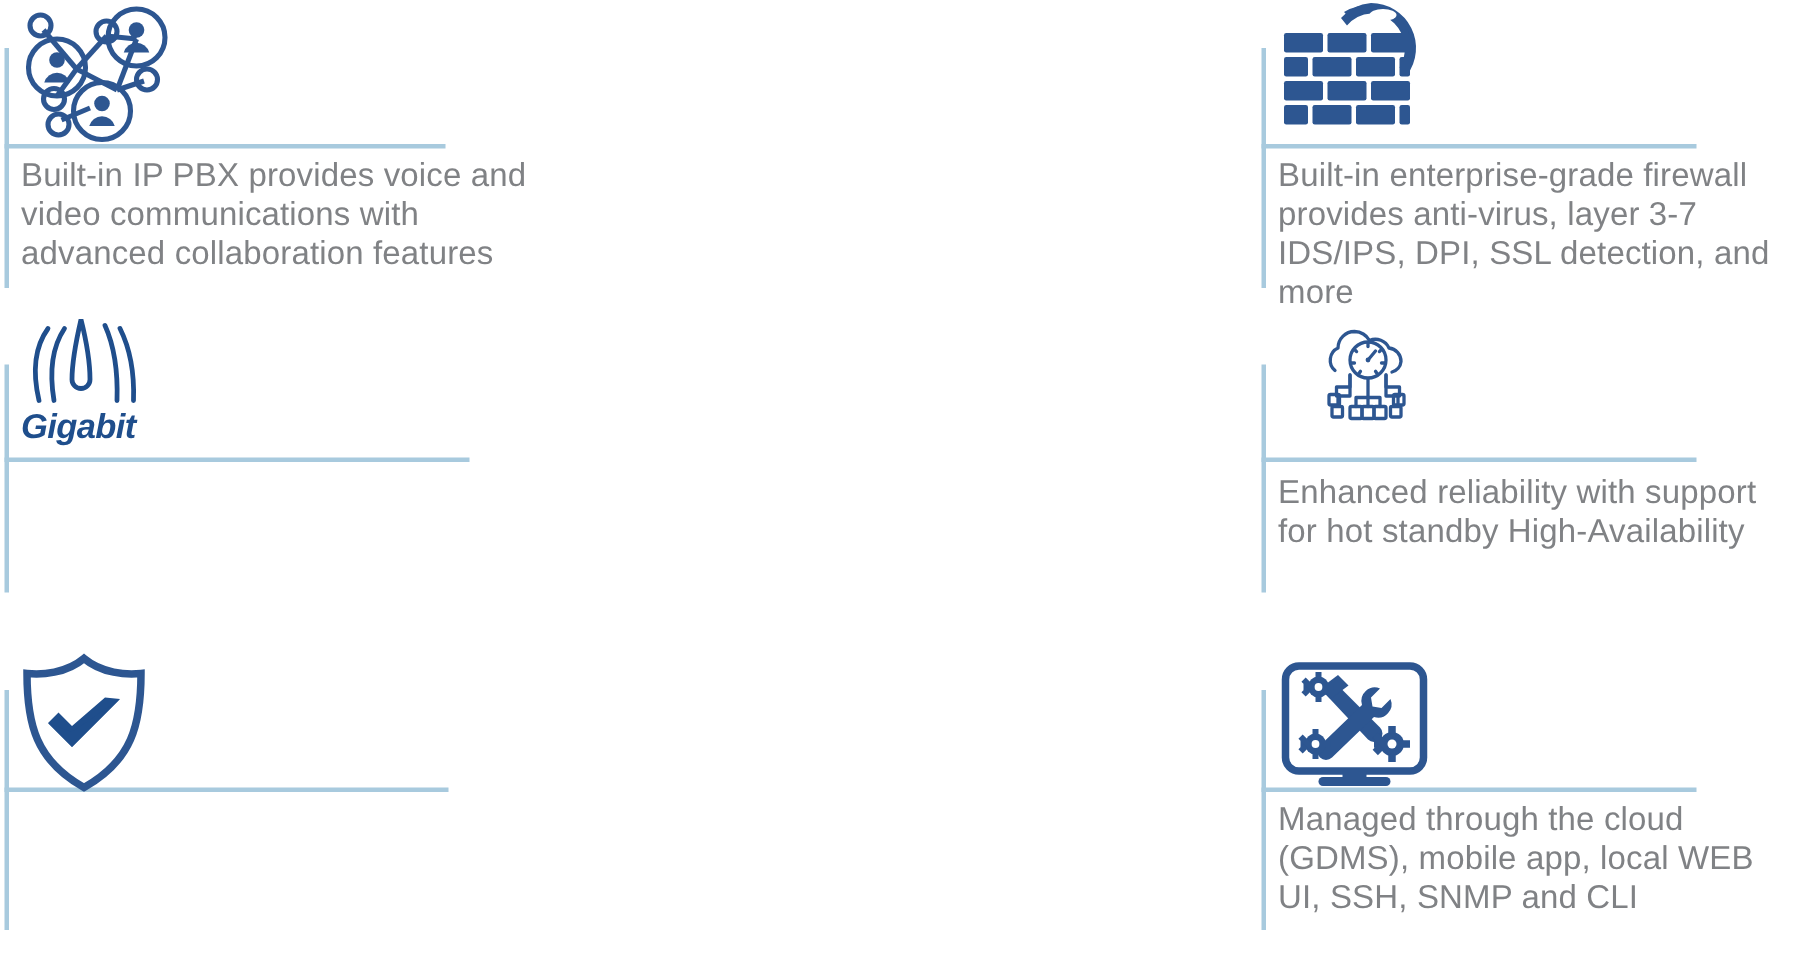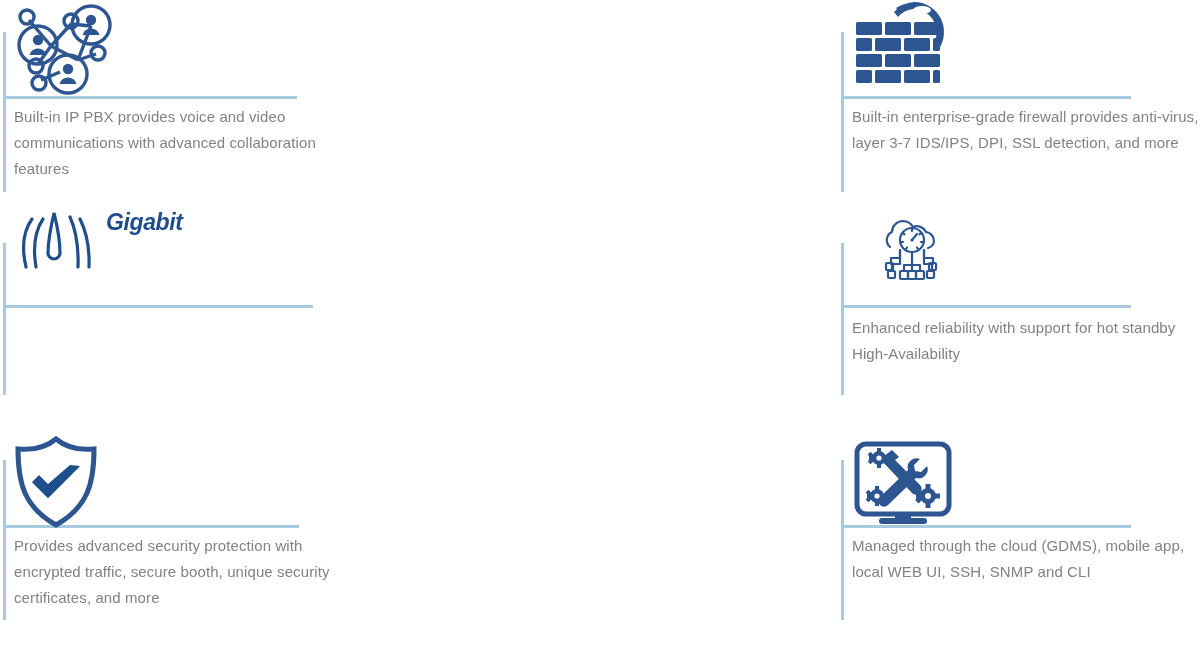--- a/index.html
+++ b/index.html
@@ -46,21 +46,21 @@
 
   .icon-wrap {
     position: absolute;
     display: flex;
     align-items: flex-end;
   }
 
   .desc {
     position: absolute;
     color: #808285;
-    font-size: 15px;
+    font-size: 22px;
     line-height: 26px;
     letter-spacing: 0.1px;
     white-space: pre-line;
   }
 
   .brandlabel {
     font-weight: bold;
     font-style: italic;
     color: #1f4e8c;
     font-size: 23px;
@@ -77,21 +77,21 @@
 
   .c2 .vrule { top: 32px; height: 160px; }
   .c2 .hrule { left: 421px; top: 96px; width: 290px; }
   .c2 .icon-wrap { left: 432px; top: 0px; }
   .c2 .desc { left: 432px; top: 104px; width: 350px; }
   .c2 .vrule { left: 421px; }
 
   
   .c4 .vrule { top: 38px; height: 152px; }
   .c4 .hrule { top: 100px; width: 310px; }
-  .c4 .icon-wrap { left: 12px; top: 4px; flex-direction: row; align-items: flex-start; }
+  .c4 .icon-wrap { left: 12px; top: 4px; flex-direction: column; align-items: flex-start; }
   .c4 .desc { left: 14px; top: 108px; width: 340px; }
 
   .c5 .vrule { left: 421px; top: 38px; height: 152px; }
   .c5 .hrule { left: 421px; top: 100px; width: 290px; }
   .c5 .icon-wrap { left: 452px; top: 12px; }
   .c5 .desc { left: 432px; top: 110px; width: 350px; }
 
   
   .c7 .vrule { top: 25px; height: 160px; }
   .c7 .hrule { top: 90px; width: 296px; }
@@ -260,21 +260,20 @@
   <div class="card c7">
     <div class="vrule"></div>
     <div class="hrule"></div>
     <div class="icon-wrap">
       <svg width="88" height="94" viewBox="0 0 88 94">
         <path d="M44 4 C32 14 16 15 6 14 c0 34 6 58 38 76 c32 -18 38 -42 38 -76 c-10 1 -26 0 -38 -10 z" fill="none" stroke="#2d5691" stroke-width="5"></path>
         <path d="M20 47 l16 16 l32 -32 l-10 -1 l-22 19 l-9 -9 z" fill="#1f4e8c"></path>
         <path d="M20 47 l16 16 l32 -32 l-32 22 z" fill="#1f4e8c"></path>
       </svg>
     </div>
-    <div class="desc">Provides advanced security protection with encrypted traffic, secure booth, unique security certificates, and more</div>
   </div>
 
   <div class="card c8">
     <div class="vrule"></div>
     <div class="hrule"></div>
     <div class="icon-wrap">
       <svg width="100" height="84" viewBox="0 0 100 84">
         <rect x="3" y="3" width="92" height="70" rx="9" fill="none" stroke="#2d5691" stroke-width="5"></rect>
         <g fill="#2d5691">
           <path d="M28 20 l8 -6 l30 30 a5.5 5.5 0 0 1 -8 8 z"></path>

